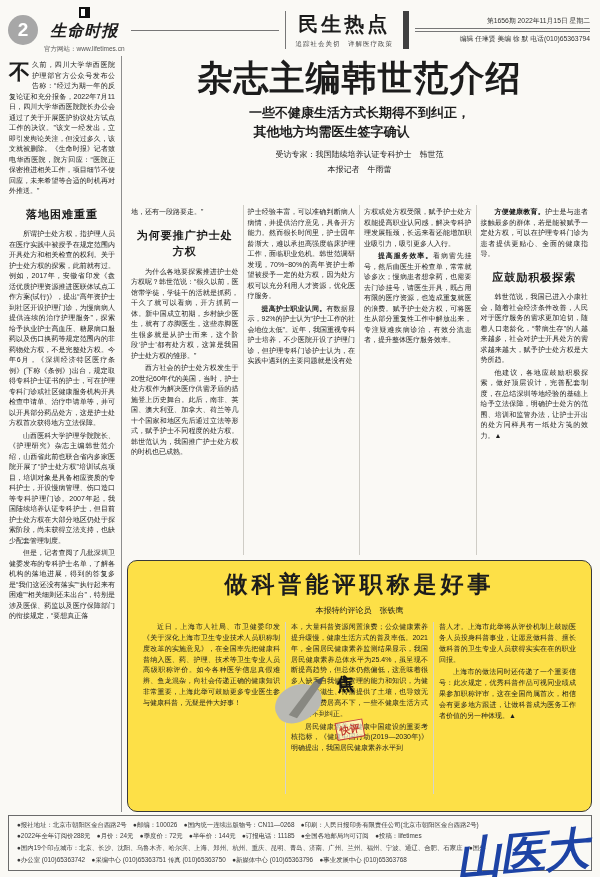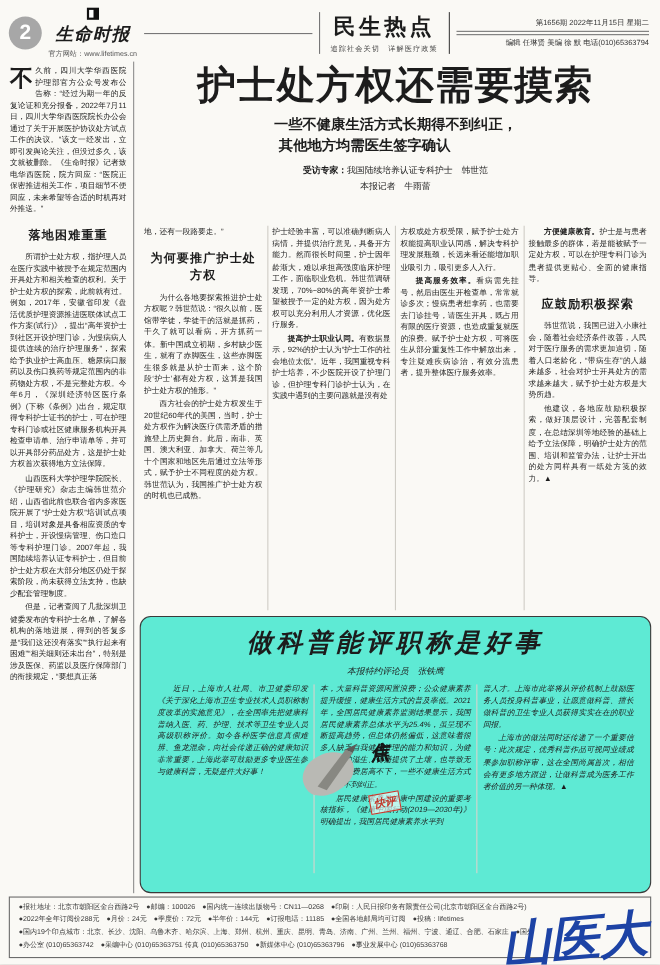--- a/index.html
+++ b/index.html
@@ -17,53 +17,53 @@
     font-size:19px; font-weight:bold; display:flex; align-items:center; justify-content:center;
     flex:0 0 auto; margin-right:6px;
   }
   .masthead { flex:0 0 auto; }
   .logo-row { display:flex; align-items:center; gap:3px;flex-direction:column; }
   .logo-sq { width:11px; height:11px; background:#111; position:relative; flex:0 0 auto; }
   .logo-sq::after { content:""; position:absolute; left:2px; top:2px; width:4px; height:7px; background:#fff; }
   .logo-text { font-family:"Liberation Serif","DejaVu Serif",serif; font-weight:bold; font-style:italic; font-size:16px; letter-spacing:1px; }
   .site { font-size:6.5px; color:#555; margin-top:3px; }
   .hdr-rule { flex:1; height:0; border-top:1px solid #777; margin:0 6px; align-self:center; }
-  .hdr-center { flex:0 0 auto; text-align:center; padding:0 10px; border-left:1px solid #777; border-right:1px solid #404040; }
+  .hdr-center { flex:0 0 auto; text-align:center; padding:0 10px; border-left:1px solid #777; border-right:6px solid #404040; }
   .sec-title { font-size:20px; font-weight:900; letter-spacing:3px; }
   .sec-sub { font-size:6.5px; color:#444; margin-top:2px; letter-spacing:1px; }
   .hdr-right { flex:0 0 auto; text-align:right; font-size:6.8px; color:#333; margin-left:6px; width:175px; }
   .hdr-right .rule2 { border-top:1px solid #777; border-bottom:1px solid #777; height:4px; margin:2px 0; }
   
   .content { display:flex; padding:2px 8px 0 8px; height:758px; }
   .colL {
     width:114px; flex:0 0 auto; border-right:1px solid #8d8d8d; padding:4px 6px 0 1px;
     font-size:7px; line-height:1.5; text-align:justify; overflow:hidden;
   }
   .colL p, .cfour p, .bcol p { margin-bottom:2px; }
   .ind { text-indent:2em; }
   .dropcap { float:left; font-size:21px; font-weight:bold; line-height:1; padding:1px 2px 0 0; }
   .h-sec { text-align:center; font-weight:900; font-size:11px; letter-spacing:1px; margin:9px 0 7px; }
   .mainR { flex:1; padding-left:5px; display:flex; flex-direction:column; }
   .head-block { text-align:center; padding-top:2px; height:146px; overflow:hidden; }
   .headline { font-size:35px; font-weight:900; letter-spacing:1px; line-height:1.15; }
   .deck { font-family:"Liberation Serif","DejaVu Serif",serif; font-weight:bold; font-size:13px; line-height:1.45; margin-top:6px; }
   .deck .d2 { margin-right:56px; }
   .meta1 { font-size:8px; margin-top:7px; }
-  .meta1 b { font-weight:700; }
+  .meta1 b { font-weight:400; }
   .meta2 { font-size:8px; margin-top:4px; font-family:"Liberation Serif","DejaVu Serif",serif; }
   .cols4 { display:flex; height:350px; overflow:hidden; margin-top:3px; }
   .cfour {
     flex:1 1 0; padding:2px 4px 0 4px; font-size:7px; line-height:1.5; text-align:justify; overflow:hidden;
   }
   .cfour + .cfour { border-left:1px solid #cfcdc6; }
   .blead { font-weight:900; }
   
   .box {
     border:1.5px solid #3a3a3a; border-radius:10px; margin-top:5px; height:252px;
-    padding:8px 10px 6px; overflow:hidden; position:relative; background:#5eead4;font-style:italic;
+    padding:8px 10px 6px; overflow:hidden; position:relative; background:#fde047;
   }
   .box-title { text-align:center; font-size:23px; font-weight:900; letter-spacing:4px; }
   .box-byline { text-align:center; font-size:8px; margin:5px 0 6px; font-family:"Liberation Serif","DejaVu Serif",serif; }
   .box-cols { display:flex; height:172px; overflow:hidden; }
   .bcol { flex:1 1 0; padding:0 5px; font-size:7px; line-height:1.55; text-align:justify; overflow:hidden; }
   .bcol + .bcol { border-left:1px solid #d6d4cc; }
   .stamp {
     position:absolute; left:142px; top:100px; width:92px; height:84px;
     transform:rotate(-4deg); text-align:center; pointer-events:none;
   }
@@ -116,21 +116,21 @@
       <p><span class="dropcap">不</span><span>久前，四川大学华西医院护理部官方公众号发布公告称：“经过为期一年的反复论证和充分报备，2022年7月11日，四川大学华西医院院长办公会通过了关于开展医护协议处方试点工作的决议。”该文一经发出，立即引发舆论关注，但没过多久，该文就被删除。《生命时报》记者致电华西医院，院方回应：“医院正保密推进相关工作，项目细节不便回应，未来希望等合适的时机再对外推送。”</span></p>
       <div class="h-sec">落地困难重重</div>
       <p class="ind">所谓护士处方权，指护理人员在医疗实践中被授予在规定范围内开具处方和相关检查的权利。关于护士处方权的探索，此前就有过。例如，2017年，安徽省印发《盘活优质护理资源推进医联体试点工作方案(试行)》，提出“高年资护士到社区开设护理门诊，为慢病病人提供连续的治疗护理服务”，探索给予执业护士高血压、糖尿病口服药以及伤口换药等规定范围内的非药物处方权，不是完整处方权。今年6月，《深圳经济特区医疗条例》(下称《条例》)出台，规定取得专科护士证书的护士，可在护理专科门诊或社区健康服务机构开具检查申请单、治疗申请单等，并可以开具部分药品处方，这是护士处方权首次获得地方立法保障。</p>
       <p class="ind">山西医科大学护理学院院长、《护理研究》杂志主编韩世范介绍，山西省此前也联合省内多家医院开展了“护士处方权”培训试点项目，培训对象是具备相应资质的专科护士，开设慢病管理、伤口造口等专科护理门诊。2007年起，我国陆续培养认证专科护士，但目前护士处方权在大部分地区仍处于探索阶段，尚未获得立法支持，也缺少配套管理制度。</p>
       <p class="ind">但是，记者查阅了几批深圳卫健委发布的专科护士名单，了解各机构的落地进展，得到的答复多是“我们这还没有落实”“执行起来有困难”“相关细则还未出台”，特别是涉及医保、药监以及医疗保障部门的衔接规定，“要想真正落</p>
     </div>
 
     <div class="mainR">
 
       <div class="head-block">
-        <div class="headline">护士处方权还需要摸索</div>
+        <div class="headline">杂志主编韩世范介绍</div>
         <div class="deck">
           <div>一些不健康生活方式长期得不到纠正，</div>
           <div class="d2">其他地方均需医生签字确认</div>
         </div>
         <div class="meta1"><b>受访专家：</b><span>我国陆续培养认证专科护士　韩世范</span></div>
         <div class="meta2">本报记者　牛雨蕾</div>
       </div>
 
       <div class="cols4">
         <div class="cfour">

